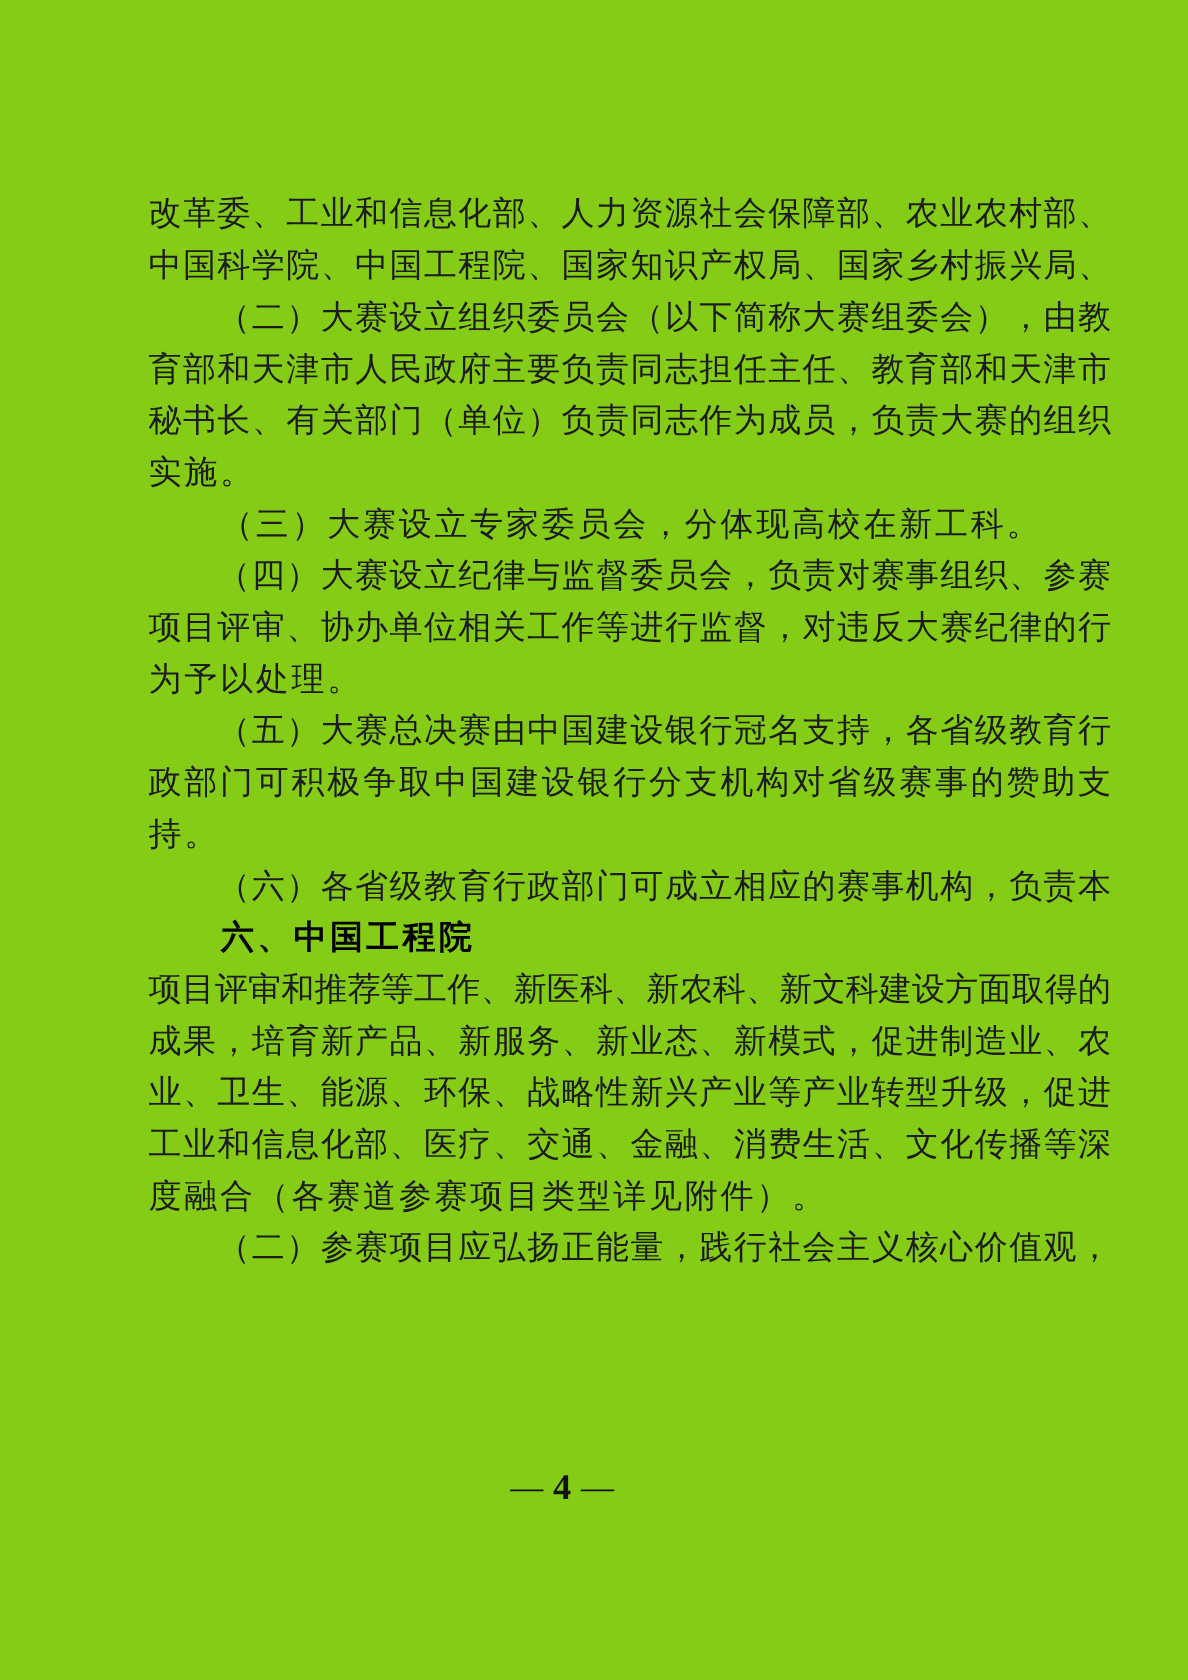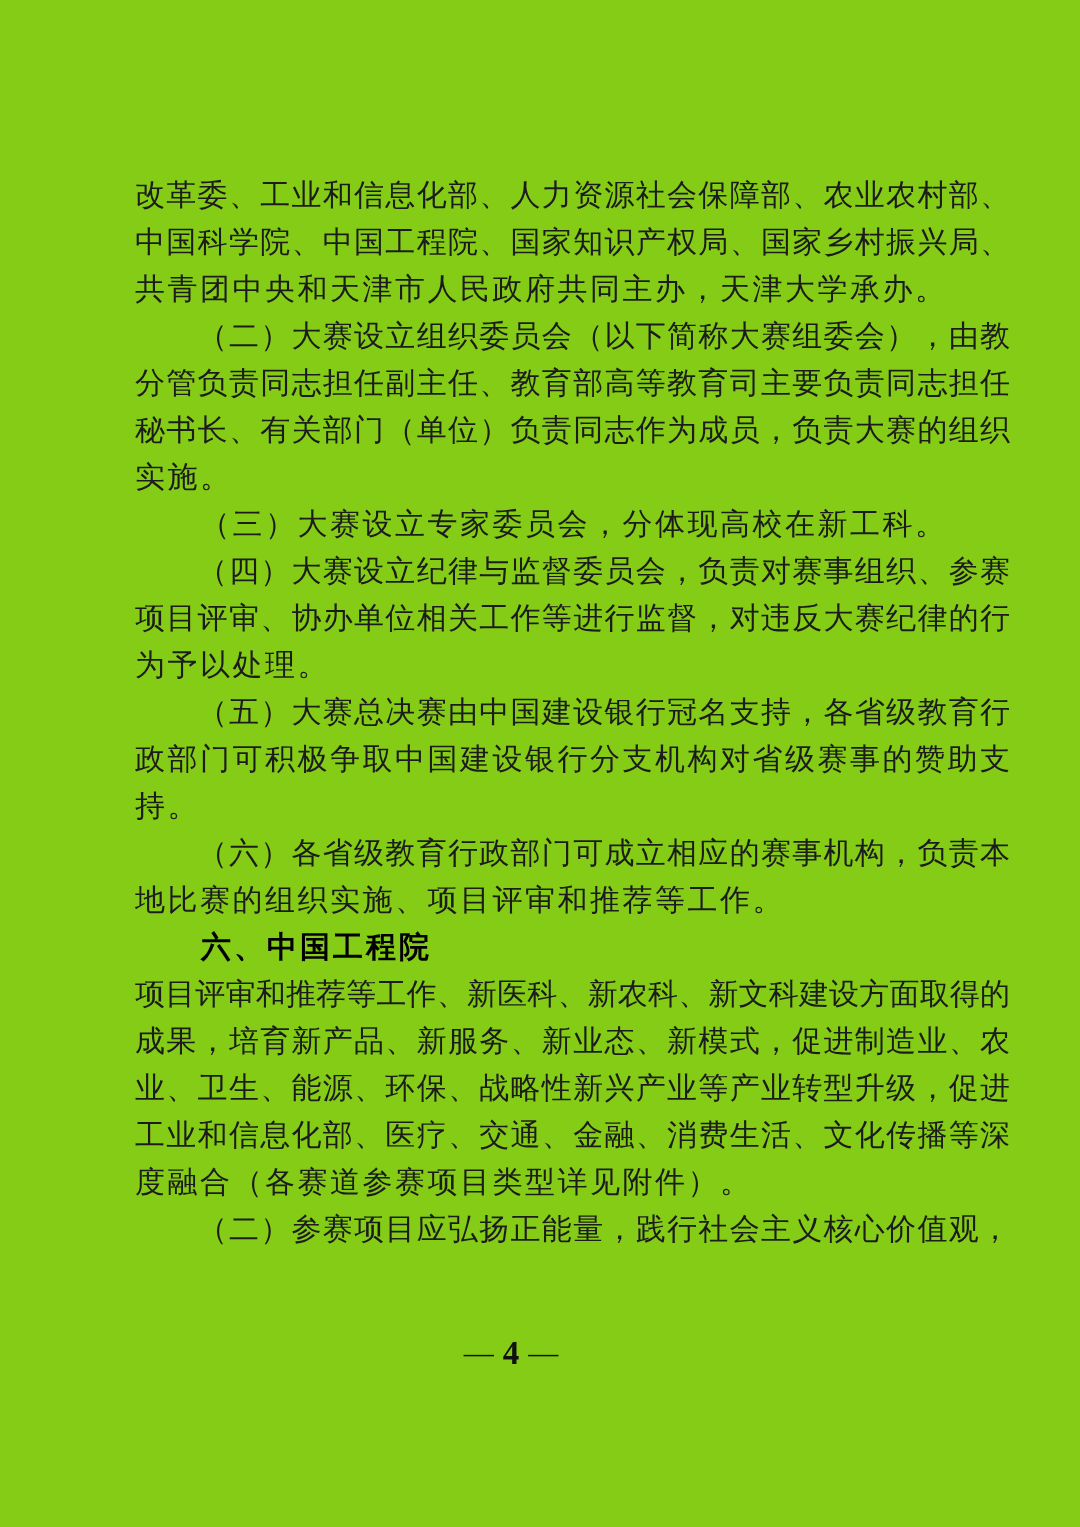--- a/index.html
+++ b/index.html
@@ -65,34 +65,32 @@
     font-weight: 700;
   }
 </style>
 </head>
 <body>
 
 <div class="page">
   <div class="text-area" id="text-area">
       <div class="line fill">改革委、工业和信息化部、人力资源社会保障部、农业农村部、</div>
       <div class="line fill">中国科学院、中国工程院、国家知识产权局、国家乡村振兴局、</div>
-      <div class="line end">共青团中央和天津市人民政府共同主办，天津大学承办。</div>
       <div class="line fill">　　（二）大赛设立组织委员会（以下简称大赛组委会），由教</div>
-      <div class="line fill">分管负责同志担任副主任、教育部高等教育司主要负责同志担任</div>
+      <div class="line fill">育部和天津市人民政府主要负责同志担任主任、教育部和天津市</div>
       <div class="line fill">秘书长、有关部门（单位）负责同志作为成员，负责大赛的组织</div>
       <div class="line end">实施。</div>
       <div class="line end">　　（三）大赛设立专家委员会，分体现高校在新工科。</div>
       <div class="line fill">　　（四）大赛设立纪律与监督委员会，负责对赛事组织、参赛</div>
       <div class="line fill">项目评审、协办单位相关工作等进行监督，对违反大赛纪律的行</div>
       <div class="line end">为予以处理。</div>
       <div class="line fill">　　（五）大赛总决赛由中国建设银行冠名支持，各省级教育行</div>
       <div class="line fill">政部门可积极争取中国建设银行分支机构对省级赛事的赞助支</div>
       <div class="line end">持。</div>
       <div class="line fill">　　（六）各省级教育行政部门可成立相应的赛事机构，负责本</div>
-      <div class="line end">地比赛的组织实施、项目评审和推荐等工作。</div>
       <div class="line end heading">　　六、中国工程院</div>
       <div class="line fill">项目评审和推荐等工作、新医科、新农科、新文科建设方面取得的</div>
       <div class="line fill">成果，培育新产品、新服务、新业态、新模式，促进制造业、农</div>
       <div class="line fill">业、卫生、能源、环保、战略性新兴产业等产业转型升级，促进</div>
       <div class="line fill">工业和信息化部、医疗、交通、金融、消费生活、文化传播等深</div>
       <div class="line end">度融合（各赛道参赛项目类型详见附件）。</div>
       <div class="line fill">　　（二）参赛项目应弘扬正能量，践行社会主义核心价值观，</div>
     </div>
   <div class="footer">
     <span class="dash">—</span>

